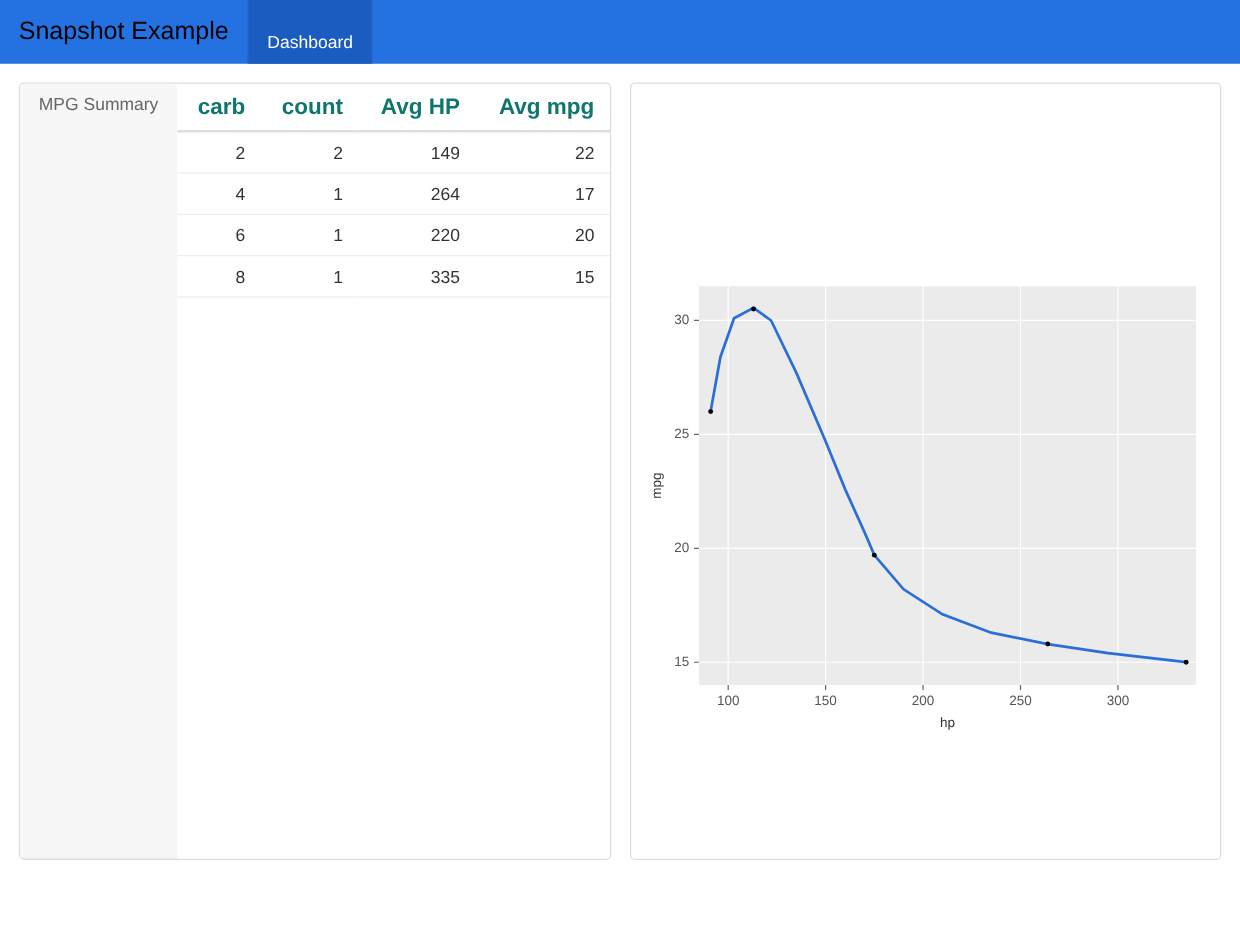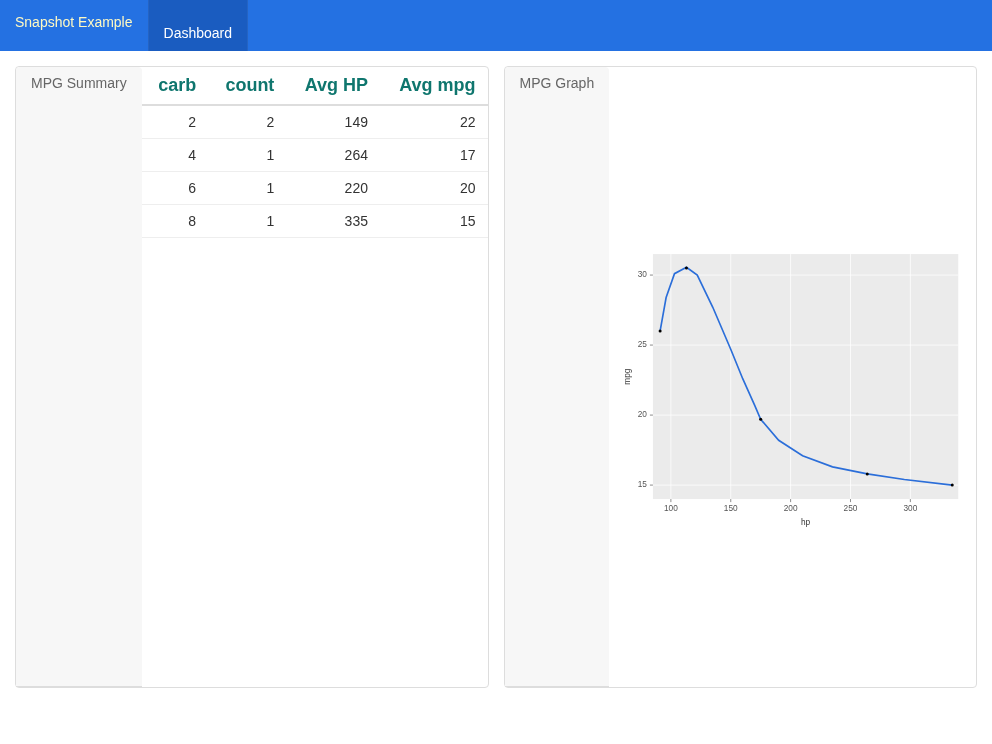--- a/index.html
+++ b/index.html
@@ -1,18 +1,18 @@
 <!DOCTYPE html>
 <html><head>
 <meta charset="utf-8">
 <style>
   * { box-sizing: border-box; }
   html, body { margin:0; padding:0; font-family: "Helvetica Neue", Helvetica, Arial, sans-serif; background:#fff; color:#333; font-size:14px; }
   .navbar { background:#2471e2; color:#fff; display:flex; align-items:stretch; height:51px; }
-  .navbar .brand { font-size:14px; padding:14px 15px; color:#fef9c3; white-space:nowrap; }
+  .navbar .brand { font-size:20px; padding:14px 15px; color:#000000; white-space:nowrap; }
   .navbar .tab { padding:25px 15px; font-size:14px; color:#fff; background:#1a5cc0; border-left:1px solid rgba(255,255,255,0.05); border-right:1px solid rgba(255,255,255,0.05); cursor:pointer; }
   .content { padding:15px; display:flex; gap:15px; }
   .panel { flex:1 1 0; border:1px solid #ddd; border-radius:4px; background:#fff; display:flex; flex-direction:row; }
   .panel-heading { padding:8px 15px; border-bottom:1px solid #ddd; color:#666; font-size:14px; background:#f7f7f7; border-radius:4px 4px 0 0; }
   .panel-body { flex:1; min-height:620px; position:relative; }
   table.summary { width:100%; border-collapse:collapse; }
   table.summary thead th { text-align:right; font-weight:700; padding:8px 12px; border-bottom:2px solid #ddd; font-size:18px; color:#0f766e; }
   table.summary tbody td { text-align:right; padding:8px 12px; border-bottom:1px solid #eee; font-size:14px; color:#333; }
   .plot-wrap { position:absolute; inset:0; padding:10px 10px 0 10px; display:flex; align-items:flex-start; justify-content:center; }
   svg { display:block; }
@@ -70,21 +70,20 @@
             <td>1</td>
             <td>335</td>
             <td>15</td>
           </tr>
         </tbody>
       </table>
     </div>
   </div>
 
   <div class="panel">
-    <div class="panel-heading">MPG Graph</div>
     <div class="panel-body">
       <div class="plot-wrap">
         <svg id="chart-svg" width="460" height="520" viewBox="0 0 460 520">
             <rect x="45" y="150" width="405" height="325" class="panel-bg"></rect>
             <line x1="68.82352941176471" y1="150" x2="68.82352941176471" y2="475" class="grid-line"></line>
             <line x1="148.23529411764707" y1="150" x2="148.23529411764707" y2="475" class="grid-line"></line>
             <line x1="227.64705882352942" y1="150" x2="227.64705882352942" y2="475" class="grid-line"></line>
             <line x1="307.05882352941177" y1="150" x2="307.05882352941177" y2="475" class="grid-line"></line>
             <line x1="386.47058823529414" y1="150" x2="386.47058823529414" y2="475" class="grid-line"></line>
             <line x1="45" y1="456.42857142857144" x2="450" y2="456.42857142857144" class="grid-line"></line>

